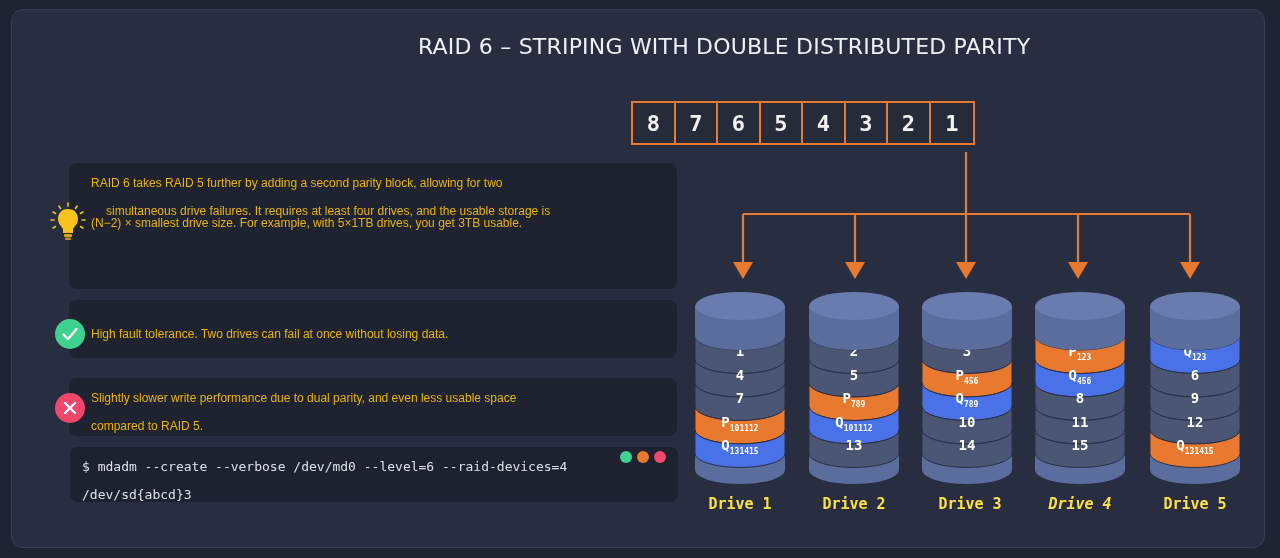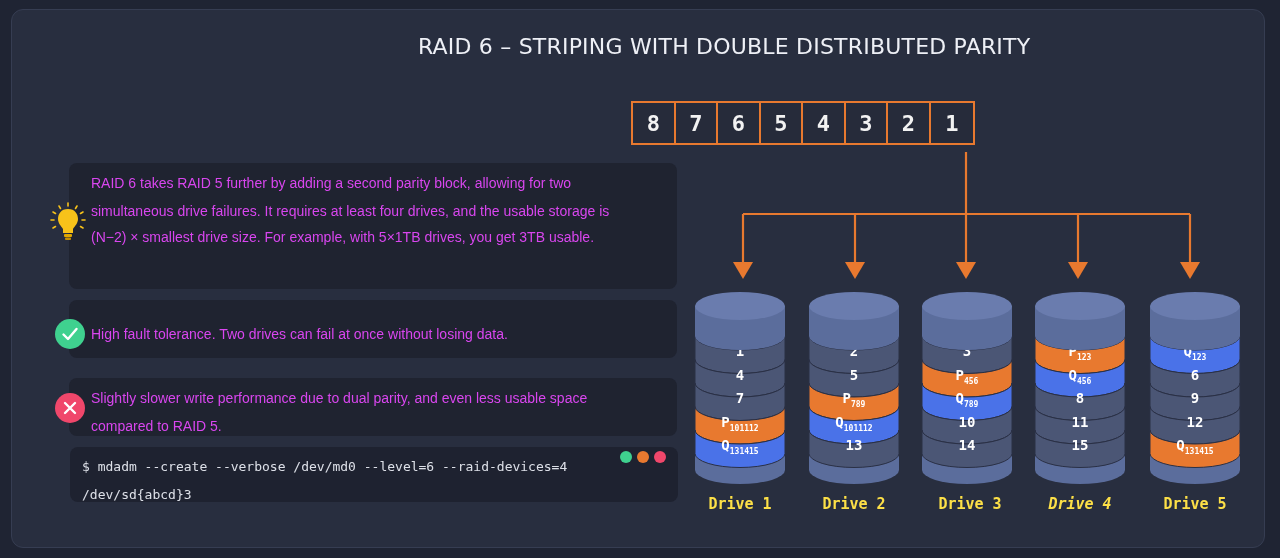--- a/index.html
+++ b/index.html
@@ -30,21 +30,21 @@
       width: 42.5px; height: 40px; box-sizing: border-box;
       border-right: 2px solid #e8792f;
       color: #f2f2f2; font-family: "DejaVu Sans Mono", monospace;
       font-size: 22px; font-weight: bold;
       display: flex; align-items: center; justify-content: center;
     }
     .seq-cell:last-child { border-right: none; }
     .panel {
       position: absolute; left: 69px; background: #1f2330;
       border-radius: 8px; box-sizing: border-box;
-      color: #d946ef; font-size: 14px;
+      color: #eab308; font-size: 12px;
     }
     .panel-text { position: absolute; left: 22px; right: 14px; line-height: 28px; }
     .icon-abs { position: absolute; }
     .code {
       position: absolute; left: 70px; top: 447px; width: 608px; height: 55px;
       background: #1e2230; border-radius: 8px;
       font-family: "DejaVu Sans Mono", monospace; font-size: 13px; color: #dde0e8;
     }
     .code-line { position: absolute; left: 12px; white-space: nowrap; }
     .dot { position: absolute; width: 12px; height: 12px; border-radius: 50%; top: 4px; }
@@ -69,22 +69,22 @@
   <div class="seq-cell">6</div>
   <div class="seq-cell">5</div>
   <div class="seq-cell">4</div>
   <div class="seq-cell">3</div>
   <div class="seq-cell">2</div>
   <div class="seq-cell">1</div>
 </div>
 
 <div class="panel" style="top:163px; width:608px; height:126px;">
   <div class="panel-text" style="top:6px;">RAID 6 takes RAID 5 further by adding a second parity block, allowing for two</div>
-  <div class="panel-text" style="top:34px;">simultaneous drive failures. It requires at least four drives, and the usable storage is</div>
-  <div class="panel-text" style="top:60px;">(N−2) × smallest drive size. For example, with 5×1TB drives, you get 3TB usable.</div>
+  <div class="panel-text" style="top:34px;margin-left:15px;">simultaneous drive failures. It requires at least four drives, and the usable storage is</div>
+  <div class="panel-text" style="top:46px;">(N−2) × smallest drive size. For example, with 5×1TB drives, you get 3TB usable.</div>
 </div>
 <span class="icon-abs" style="left:50px; top:202px;">
   <svg width="36" height="40" viewBox="0 0 36 40">
     <g stroke="#f7c21a" stroke-width="1.6" stroke-linecap="round">
       <line x1="18" y1="1" x2="18" y2="4"></line>
       <line x1="9" y1="4" x2="10.5" y2="6.5"></line>
       <line x1="27" y1="4" x2="25.5" y2="6.5"></line>
       <line x1="3" y1="10" x2="5.5" y2="11.5"></line>
       <line x1="33" y1="10" x2="30.5" y2="11.5"></line>
       <line x1="1" y1="18" x2="4" y2="18"></line>

